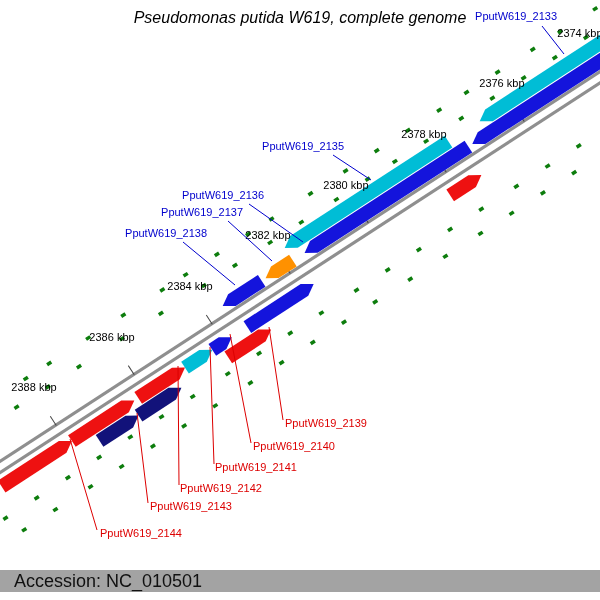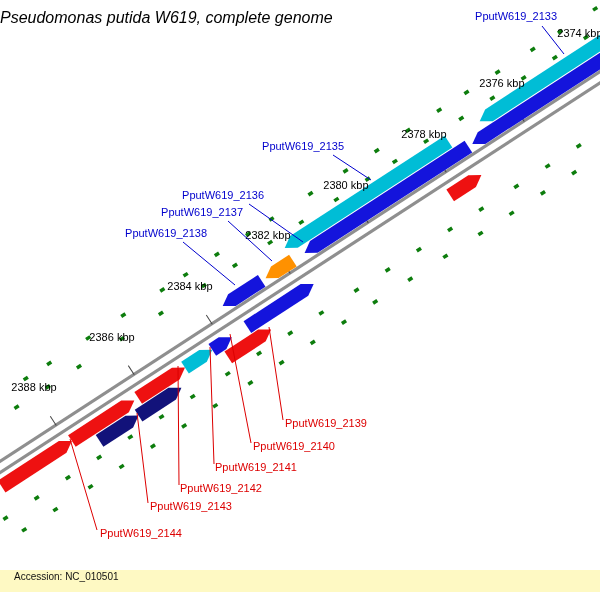--- a/index.html
+++ b/index.html
@@ -3,28 +3,28 @@
 <meta charset="utf-8">
 <style>
   html,body{margin:0;padding:0}
   body{
     width:600px;height:600px;position:relative;overflow:hidden;
     background:#ffffff;
     font-family:"Liberation Sans", sans-serif;
   }
   .title{
     position:absolute;top:9px;left:0;right:0;
-    text-align:left;font-style:italic;font-size:16px;color:#000;
+    text-align:center;font-style:italic;font-size:16px;color:#000;
     z-index:2;pointer-events:none;
   }
   #genome-svg{position:absolute;left:0;top:0;z-index:1}
   #genome-svg text{font-family:"Liberation Sans", sans-serif}
   .status{
     position:absolute;top:570px;left:0;right:0;height:22px;
-    font-size:10px;color:#111;z-index:2;background:#fef9c3;
+    font-size:18px;color:#111;z-index:2;background:#a3a3a3;
   }
   .status .acc{position:absolute;left:14px;top:1px}
   .status .topo{position:absolute;left:263px;top:1px}
 </style>
 </head>
 <body>
 
 <div class="title">Pseudomonas putida W619, complete genome</div>
 
 <svg id="genome-svg" width="600" height="600" viewBox="0 0 600 600">

